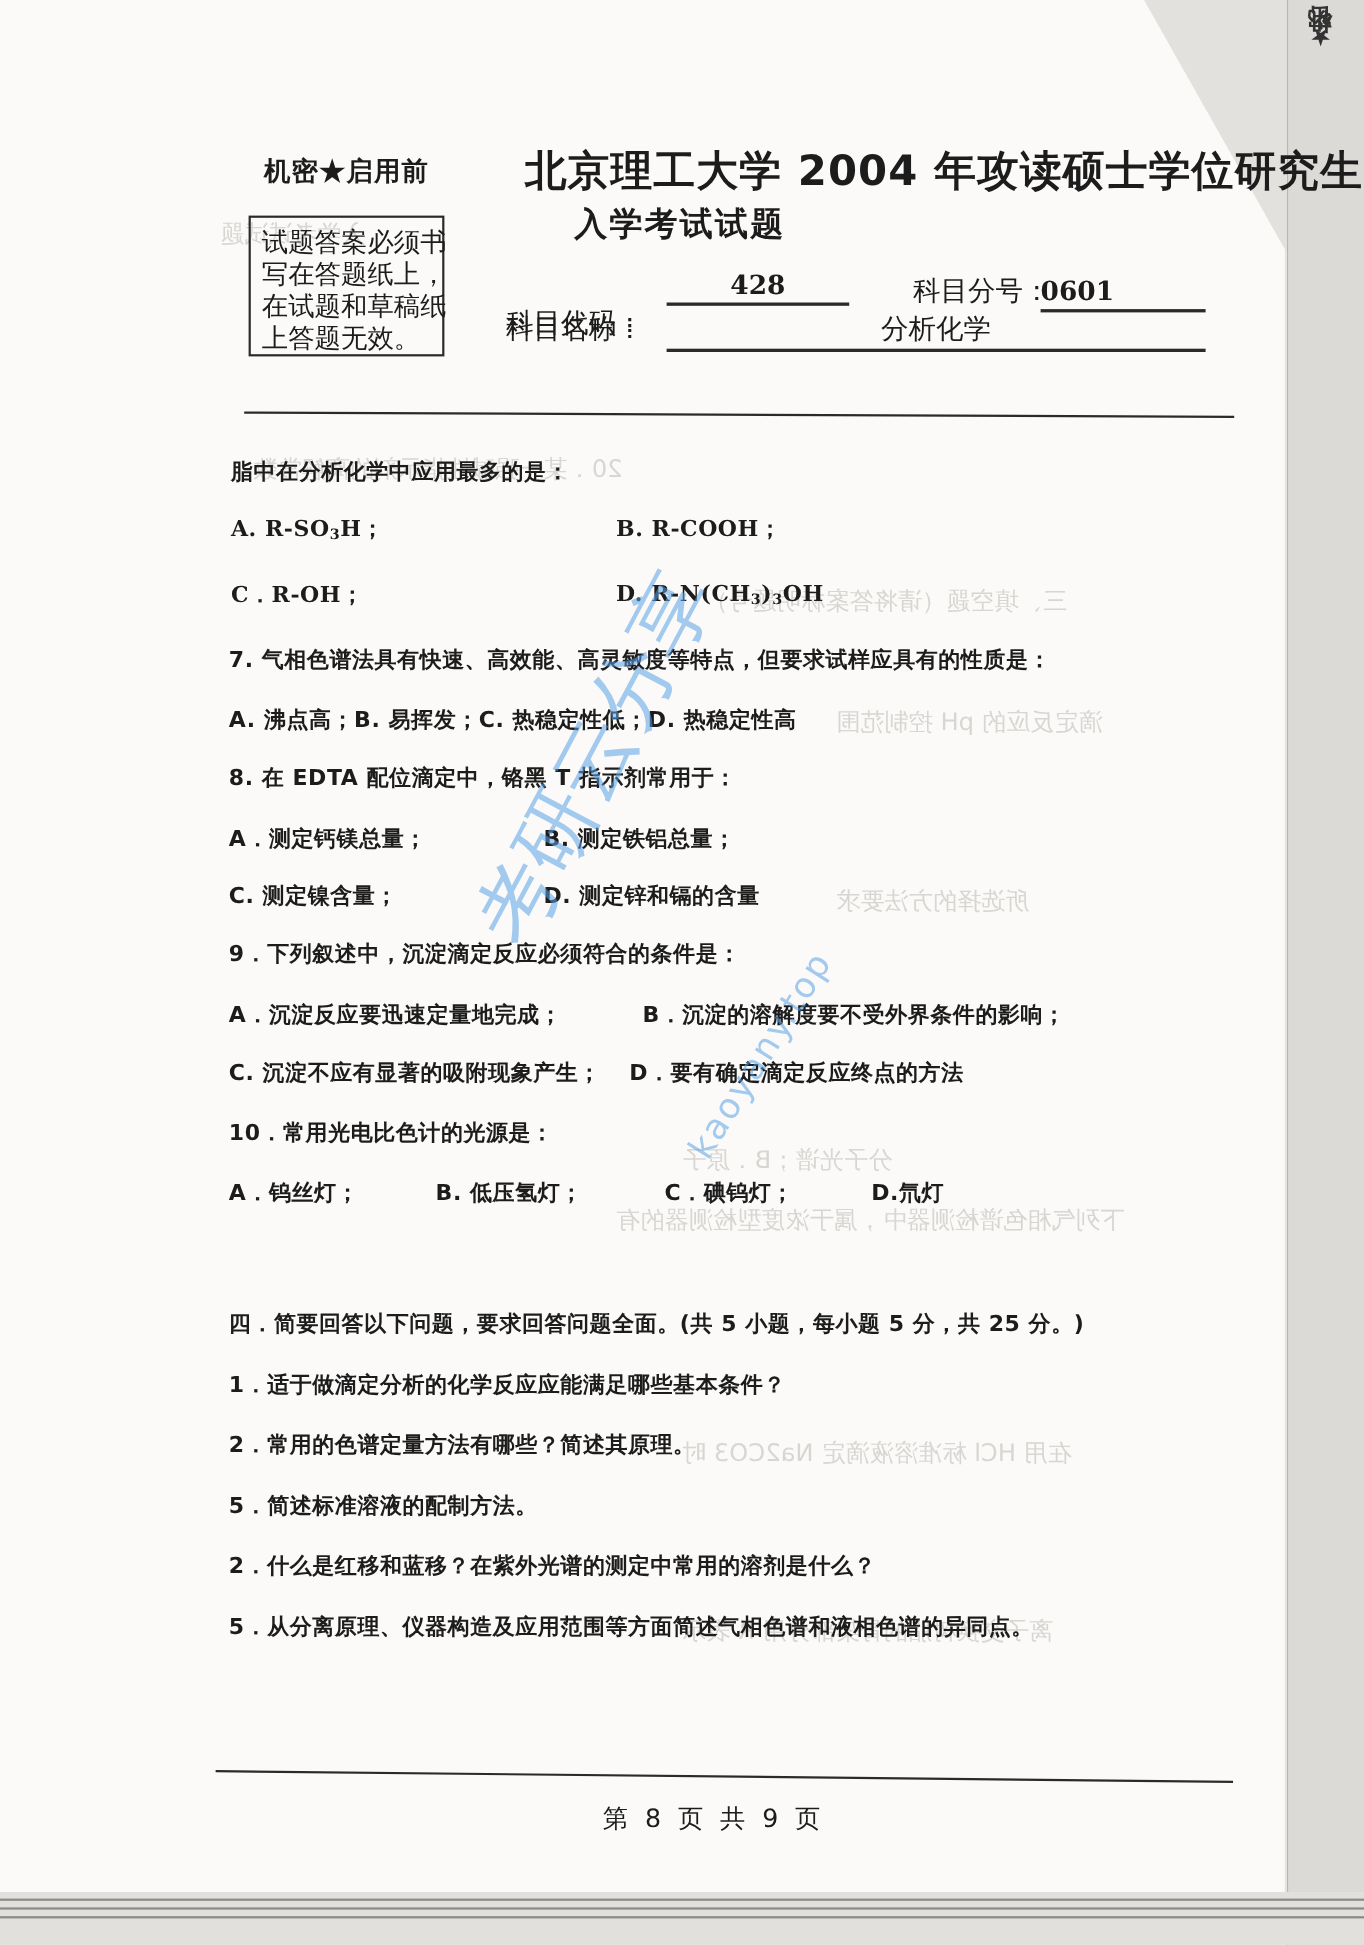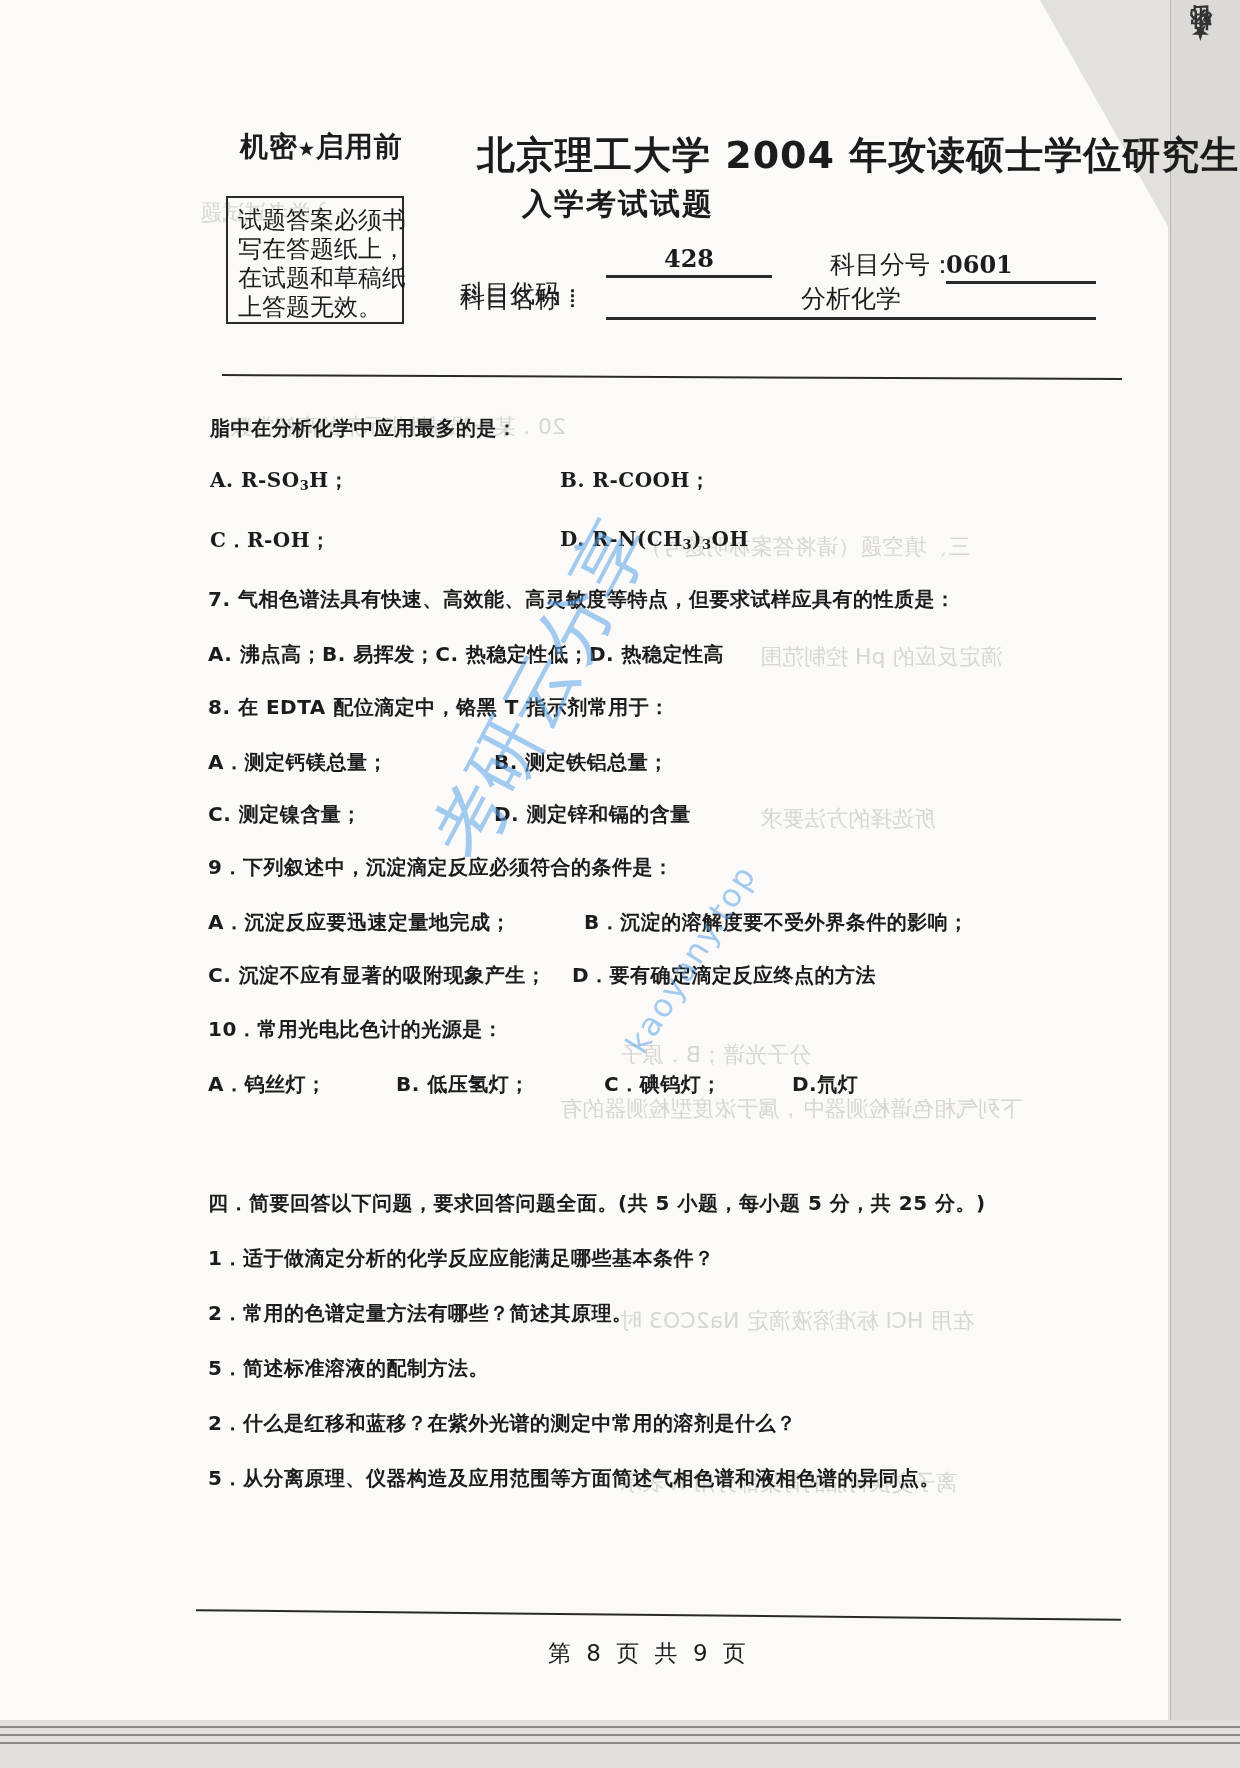--- a/index.html
+++ b/index.html
@@ -59,23 +59,23 @@
       position: absolute;
       color: #d8d6d2;
       font-family: "DejaVu Sans", sans-serif;
       font-size: 22px;
       white-space: nowrap;
       transform: scaleX(-1);
       pointer-events: none;
     }
     .header-left-label {
       position: absolute;
-      left: 240px; top: 128px;
-      font-family: Liberation Mono, monospace;
-      font-size: 28px;
+      left: 240px; top: 140px;
+      font-family: Liberation Sans, sans-serif;
+      font-size: 24px;
       font-weight: bold;
       letter-spacing: 1px;
     }
     .header-title {
       position: absolute;
       left: 477px; top: 130px;
       font-family: "DejaVu Sans", sans-serif;
       font-size: 38px;
       font-weight: bold;
       letter-spacing: 1px;

